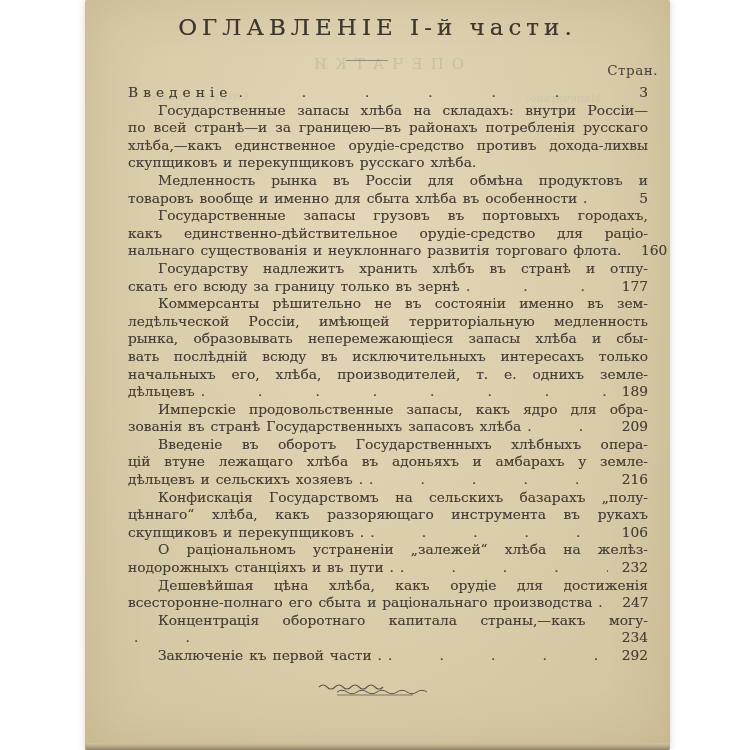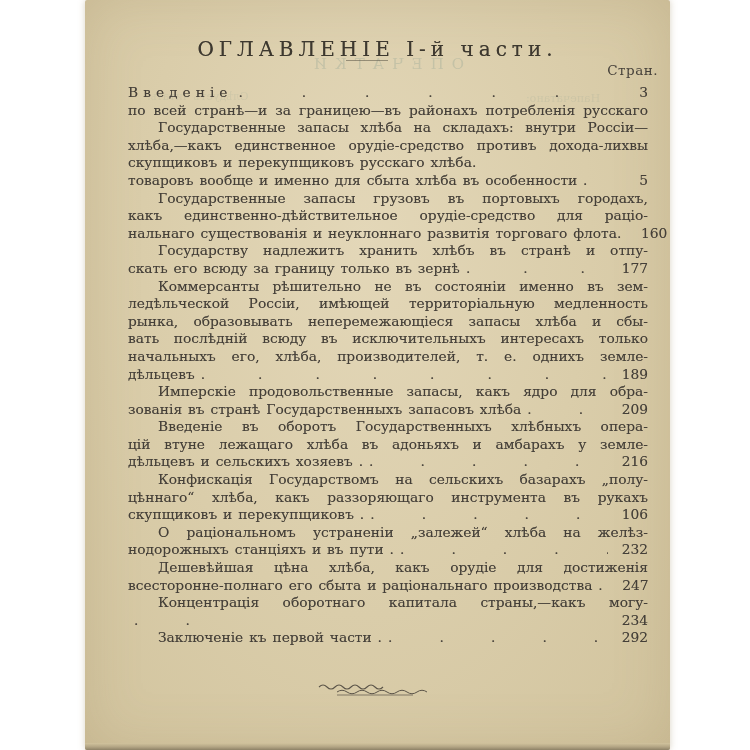--- a/index.html
+++ b/index.html
@@ -15,22 +15,22 @@
       radial-gradient(ellipse at 48% 32%, #e3d7b8 0%, #dacdaa 52%, #d1c39d 100%);
     box-shadow:0 0 7px rgba(150,128,85,.35), inset 0 0 55px rgba(150,128,88,.22);
     border-radius:2px;
   }
   .bottom-edge{
     position:absolute;left:0;right:0;bottom:0;height:7px;
     background:linear-gradient(#d1c39d 0%, #b3a584 55%, #8d8166 100%);
     border-radius:0 0 2px 2px;
   }
   .title{
-    position:absolute;top:37px;left:0;width:100%;text-align:center;
-    font-size:20px;letter-spacing:5px;color:#3d382f;
+    position:absolute;top:14px;left:0;width:100%;text-align:center;
+    font-size:23px;letter-spacing:5px;color:#3d382f;
     text-shadow:0 0 .5px rgba(61,56,47,.6);
     white-space:nowrap;
   }
   .title-rule{
     position:absolute;top:60px;left:50%;margin-left:-32px;width:42px;height:1px;
     background:rgba(90,83,70,.55);
   }
   .stran{
     position:absolute;top:62px;right:12px;width:120px;text-align:right;
     font-size:13.5px;color:#46413a;letter-spacing:.5px;
@@ -77,26 +77,27 @@
 
     <div class="content" id="toc">
         <div class="entry">
           <div class="line pageline">
             <span class="ltext spaced">Введеніе</span>
             <span class="dots">.          .          .          .          .          .          .          .          .          .</span>
             <span class="pnum">3</span>
           </div>
         </div>
         <div class="entry">
+          <div class="line just indent">Государственные запасы хлѣба на складахъ: внутри Россіи—</div>
           <div class="line just">по всей странѣ—и за границею—въ районахъ потребленія русскаго</div>
-          <div class="line just indent">Государственные запасы хлѣба на складахъ: внутри Россіи—</div>
           <div class="line just">хлѣба,—какъ единственное орудіе-средство противъ дохода-лихвы</div>
           <div class="line">скупщиковъ и перекупщиковъ русскаго хлѣба.</div>
         </div>
         <div class="entry">
+          <div class="line just indent">Медленность рынка въ Россіи для обмѣна продуктовъ и</div>
           <div class="line pageline">
             <span class="ltext">товаровъ вообще и именно для сбыта хлѣба въ особенности .</span>
             <span class="dots"></span>
             <span class="pnum">5</span>
           </div>
         </div>
         <div class="entry">
           <div class="line just indent">Государственные запасы грузовъ въ портовыхъ городахъ,</div>
           <div class="line just">какъ единственно-дѣйствительное орудіе-средство для раціо-</div>
           <div class="line pageline">

